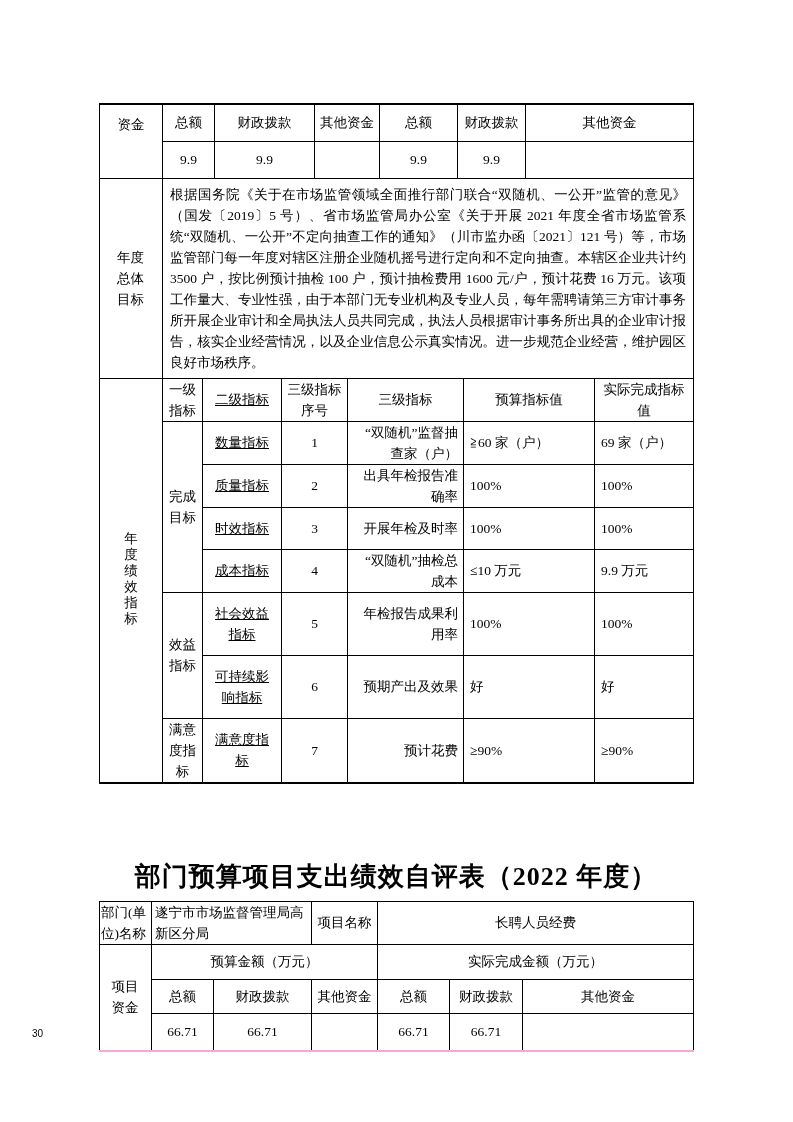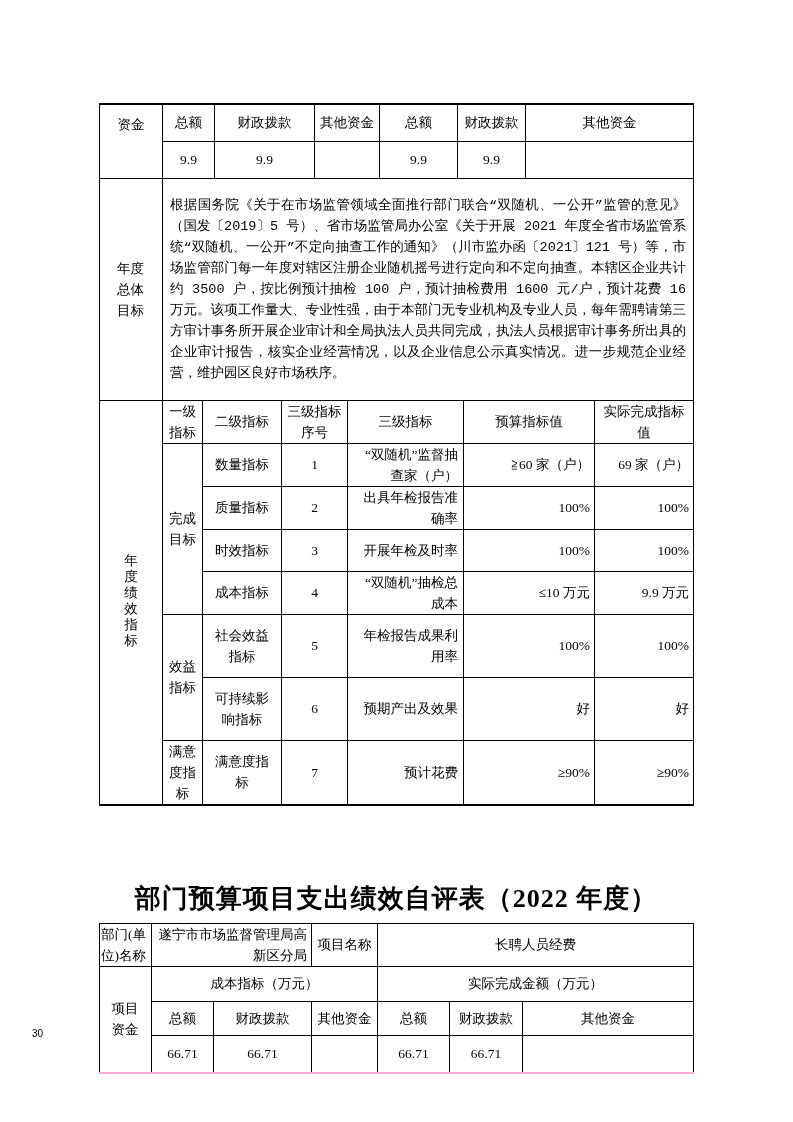--- a/index.html
+++ b/index.html
@@ -28,27 +28,26 @@
   
   .tB{margin-top:-1px;border-bottom:2px solid #000;}
   
   .t2{border-bottom:2px solid #f9a8d4;}
   .h37{height:37px}.h41{height:41px}.h40{height:40px}.h42{height:42px}
   .h38{height:38px}.h43{height:43px}.h55{height:55px}.h168{height:168px}
   .h35{height:35px}.h34{height:34px}
   .cell-top{vertical-align:top;padding-top:9px;}
   .para{
     text-align:justify;
-    padding:16px 7px;
+    padding:5px 7px;
     line-height:21px;
     vertical-align:middle;
-    font-family:Liberation Mono, monospace;
-  }
-  .left{text-align:right;padding-left:6px;}
-  .c2{padding:10px 7px;}       
+  }
+  .left{text-align:left;padding-left:6px;}
+  .c2{padding:10px 7px;text-decoration:underline;}       
   .l3{text-align:right;padding:0 5px;}
   
   .w2{display:inline-block;width:28px;line-height:21px;text-align:left;}
   .vert{display:inline-block;width:14px;line-height:16px;word-break:break-all;text-align:center;}
   .wdept{display:inline-block;width:51px;line-height:21px;text-align:left;}
   .title{
     margin:74px 0 5px 0;
     text-align:center;
     font-size:26px;
     font-weight:bold;
@@ -194,21 +193,21 @@
       </colgroup>
       <tbody>
         <tr class="h43">
           <td style="padding:0 1px;"><span class="wdept">部门(单位)名称</span></td>
           <td colspan="2" class="left" style="padding-left:3px;">遂宁市市场监督管理局高新区分局</td>
           <td>项目名称</td>
           <td colspan="3">长聘人员经费</td>
         </tr>
         <tr class="h35">
           <td rowspan="3"><span class="w2">项目资金</span></td>
-          <td colspan="3">成本指标（万元）</td>
+          <td colspan="3">预算金额（万元）</td>
           <td colspan="3">实际完成金额（万元）</td>
         </tr>
         <tr class="h34">
           <td>总额</td>
           <td>财政拨款</td>
           <td>其他资金</td>
           <td>总额</td>
           <td>财政拨款</td>
           <td>其他资金</td>
         </tr>

